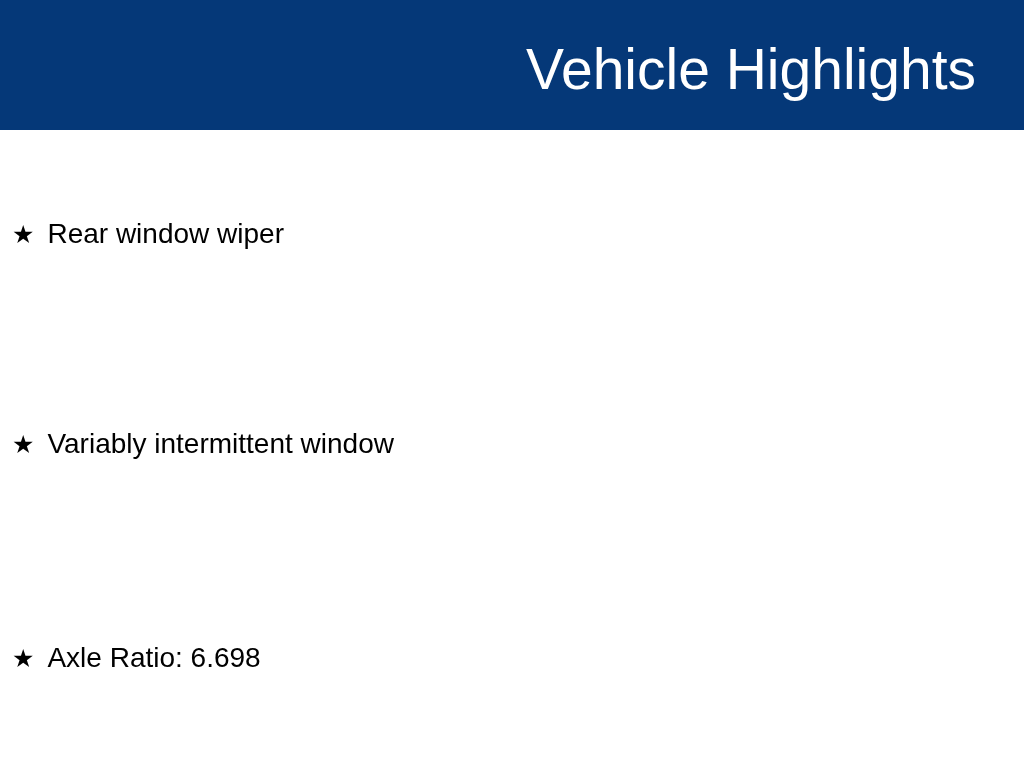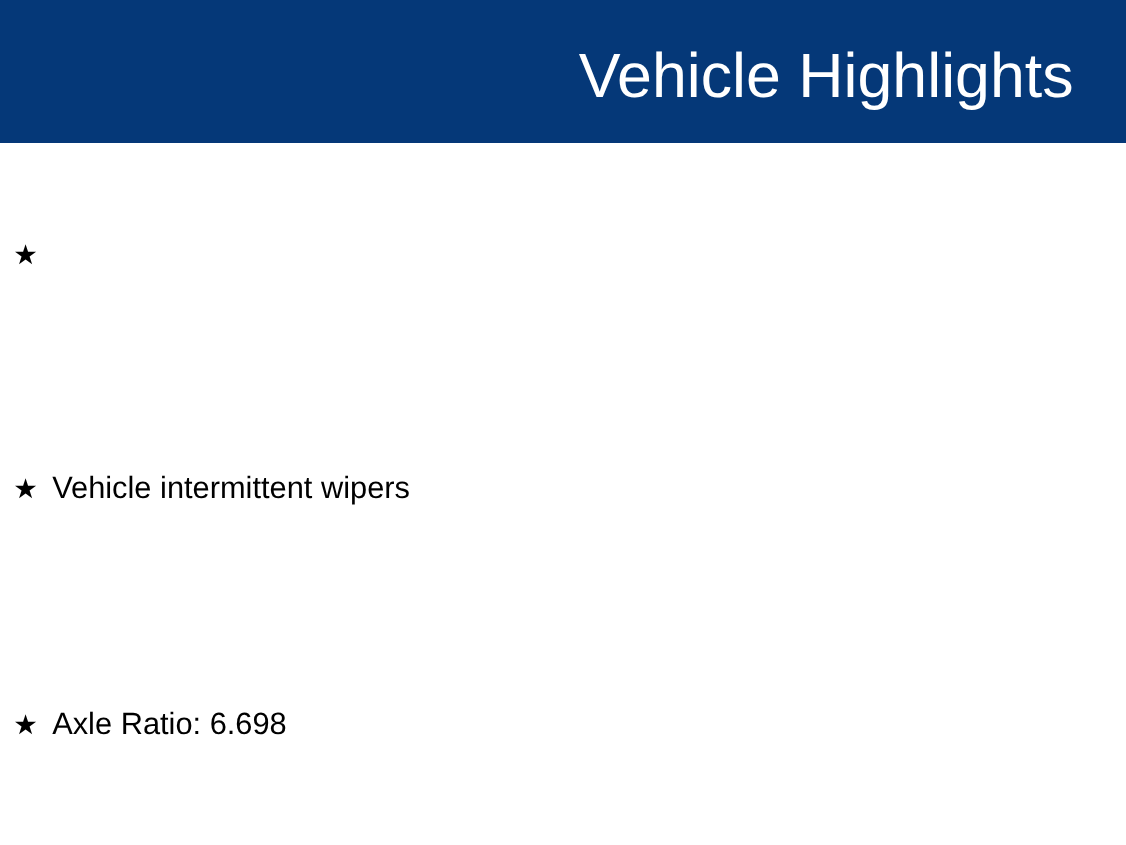--- a/index.html
+++ b/index.html
@@ -74,25 +74,26 @@
 <div class="slide">
 
   <header class="header">
     <h1 class="title">Vehicle Highlights</h1>
   </header>
 
   <main class="bullets">
 
     <div class="bullet b0">
       <span class="star">★</span>
+      <span class="bullet-text">Rear window wiper</span>
     </div>
 
     <div class="bullet b1">
       <span class="star">★</span>
-      <span class="bullet-text">Vehicle intermittent wipers</span>
+      <span class="bullet-text">Variably intermittent window</span>
     </div>
 
     <div class="bullet b2">
       <span class="star">★</span>
       <span class="bullet-text">Axle Ratio: 6.698</span>
     </div>
 
   </main>
 
 </div>

